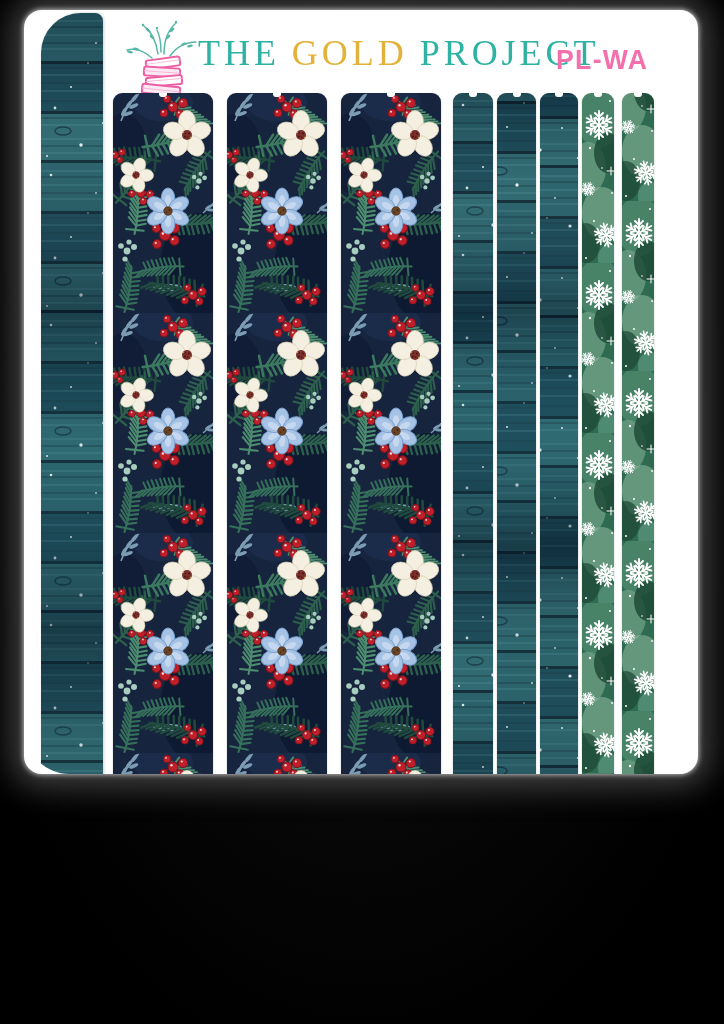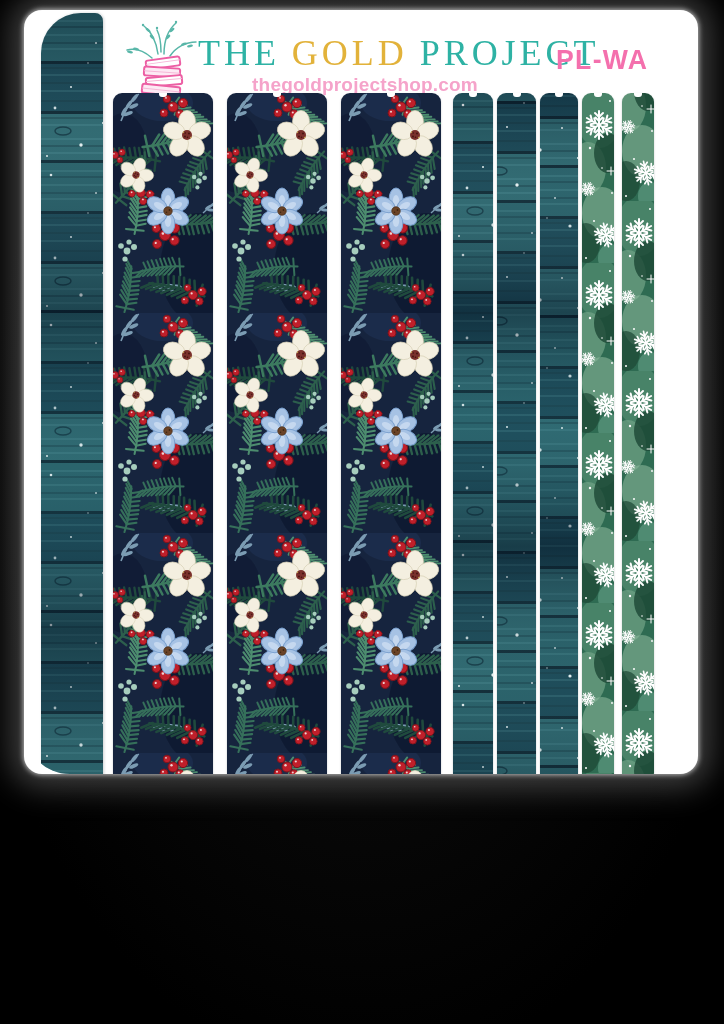--- a/index.html
+++ b/index.html
@@ -386,21 +386,20 @@
           </g>
           <g transform="translate(51,74) rotate(6)">
             <rect x="-19" y="-4.5" width="38" height="9" rx="2" fill="#fde9f4" stroke="#ec5fa4" stroke-width="2"></rect>
             <path d="M-19,0 H19" stroke="#f6b8d8" stroke-width="1"></path>
           </g>
         </g>
       </svg>
 
       <div class="title-block">
         <div class="title"><span class="w w-teal">THE</span><span class="w w-gold">GOLD</span><span class="w w-teal">PROJECT</span></div>
-        <div class="site">thegoldprojectshop.com</div>
       </div>
       <div class="code">PL-WA</div>
 
       <div class="vstrip f1">
         <svg width="100" height="732">
             <rect width="100" height="732" fill="url(#floralPat)"></rect>
           </svg>
         <div class="notch"></div>
       </div>
       <div class="vstrip f2">

